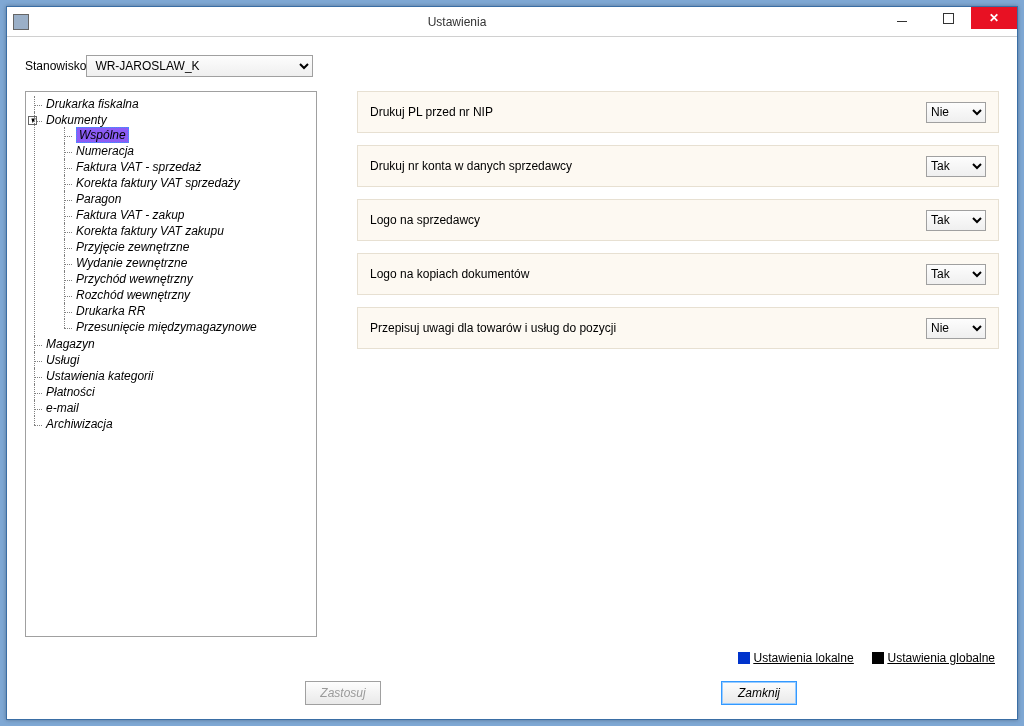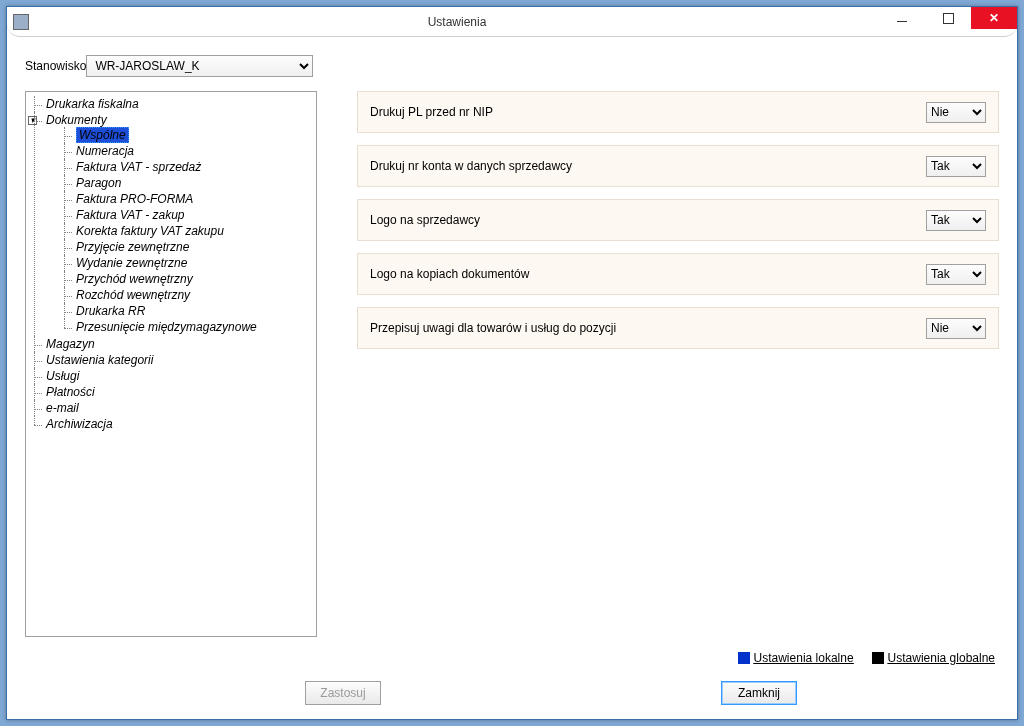--- a/index.html
+++ b/index.html
@@ -23,21 +23,20 @@
     flex-direction: column;
   }
   .titlebar {
     height: 30px;
     background: #fff;
     border-bottom: 1px solid #d0d0d0;
     display: flex;
     align-items: center;
     padding: 0 0 0 6px;
     color: #333;
-    border-radius: 13px;
   }
   .titlebar .app-icon {
     width: 16px; height: 16px;
     background: #9bb0c8;
     margin-right: 6px;
     border: 1px solid #666;
   }
   .titlebar .title {
     flex: 1;
     text-align: center;
@@ -116,21 +115,21 @@
   .tree li:last-child::after { height:9px; }
   .tree li.has-children > .toggle {
     position:absolute; left:-6px; top:4px;
     width:9px; height:9px;
     border:1px solid #666;
     background:#fff;
     font-size:9px; line-height:7px; text-align:center;
   }
   .tree li.selected > .node-label {
     border:1px dotted #3399ff;
-    background:#1d4ed8;
+    background:#8b5cf6;
     padding:0 2px;
   }
   .settings-pane {
     flex:1;
     display:flex;
     flex-direction:column;
     gap:12px;
     padding-top:0px;
   }
   .setting-row {
@@ -170,20 +169,21 @@
     padding-top:6px;
     padding-bottom:4px;
   }
   .btn {
     min-width:76px;
     height:24px;
     border:1px solid #a0a0a0;
     background:linear-gradient(#fdfdfd,#e9e9e9);
     font-size:12px;
     padding:0 14px;
+    font-style:italic;
   }
   .btn.disabled { color:#9a9a9a; }
   .btn.default { border:1px solid #3399ff; box-shadow:0 0 0 1px #99ccff inset; }
 </style>
 </head>
 <body>
 
 <div class="window">
   <div class="titlebar">
     <span class="app-icon"></span>
@@ -206,34 +206,34 @@
 
     <div class="main-cols">
 
       <div class="tree-pane tree">
         <ul id="tree-root">
             <li><span class="node-label">Drukarka fiskalna</span></li>
             <li class="has-children"><span class="toggle">▾</span><span class="node-label">Dokumenty</span><ul>
                 <li class="selected"><span class="node-label">Wspólne</span></li>
                 <li><span class="node-label">Numeracja</span></li>
                 <li><span class="node-label">Faktura VAT - sprzedaż</span></li>
+                <li><span class="node-label">Korekta faktury VAT sprzedaży</span></li>
                 <li><span class="node-label">Paragon</span></li>
-                <li><span class="node-label">Faktura PRO-FORMA</span></li>
                 <li><span class="node-label">Faktura VAT - zakup</span></li>
                 <li><span class="node-label">Korekta faktury VAT zakupu</span></li>
                 <li><span class="node-label">Przyjęcie zewnętrzne</span></li>
                 <li><span class="node-label">Wydanie zewnętrzne</span></li>
                 <li><span class="node-label">Przychód wewnętrzny</span></li>
                 <li><span class="node-label">Rozchód wewnętrzny</span></li>
                 <li><span class="node-label">Drukarka RR</span></li>
                 <li><span class="node-label">Przesunięcie międzymagazynowe</span></li>
               </ul></li>
             <li><span class="node-label">Magazyn</span></li>
+            <li><span class="node-label">Usługi</span></li>
             <li><span class="node-label">Ustawienia kategorii</span></li>
-            <li><span class="node-label">Usługi</span></li>
             <li><span class="node-label">Płatności</span></li>
             <li><span class="node-label">e-mail</span></li>
             <li><span class="node-label">Archiwizacja</span></li>
           </ul>
       </div>
 
       <div class="settings-pane" id="settings-panel">
       <div class="setting-row">
             <span class="lbl">Drukuj PL przed nr NIP</span>
             <select><option>Tak</option><option selected="">Nie</option></select>

